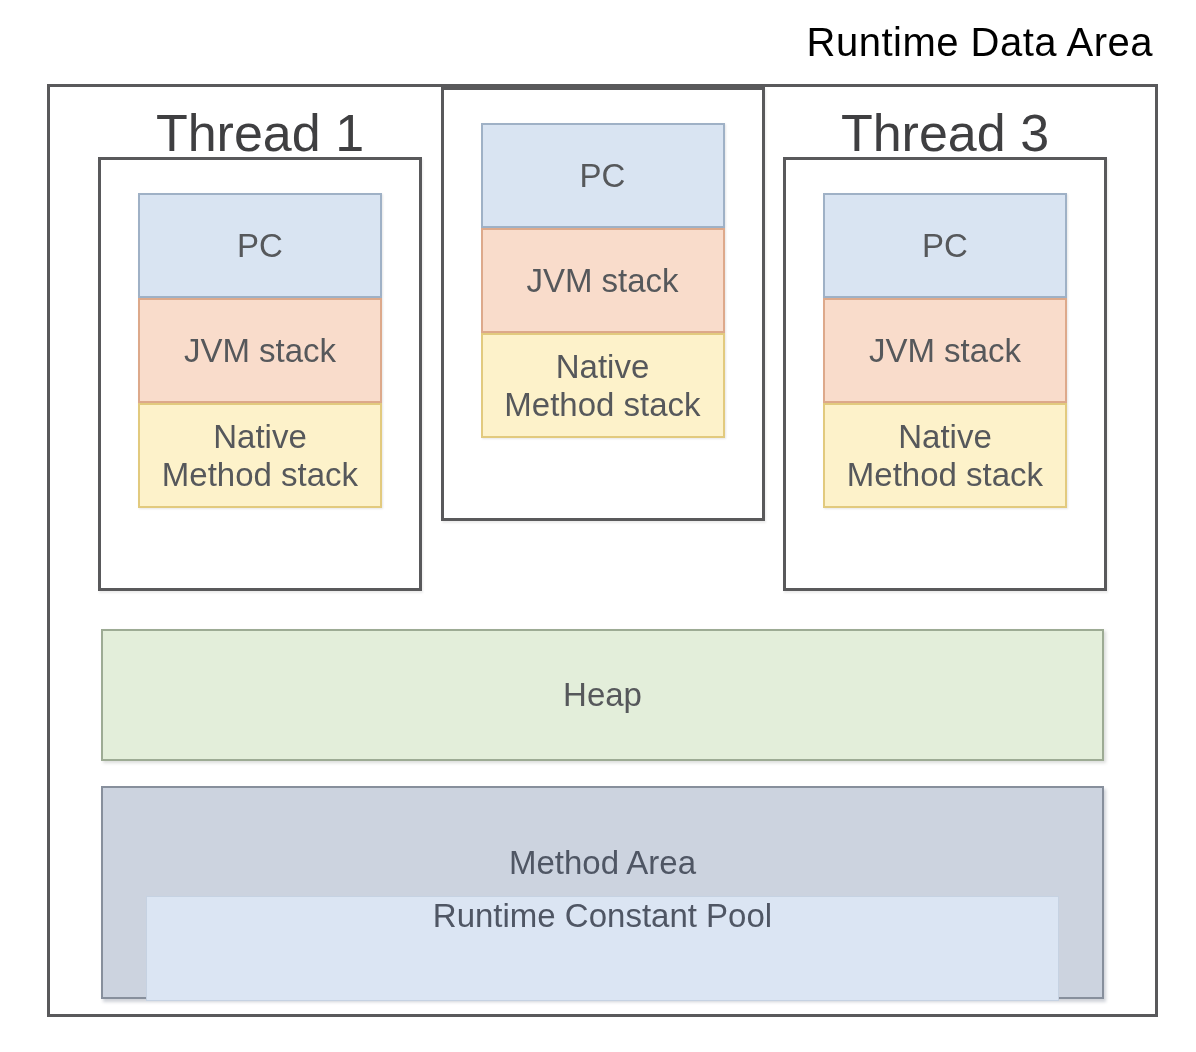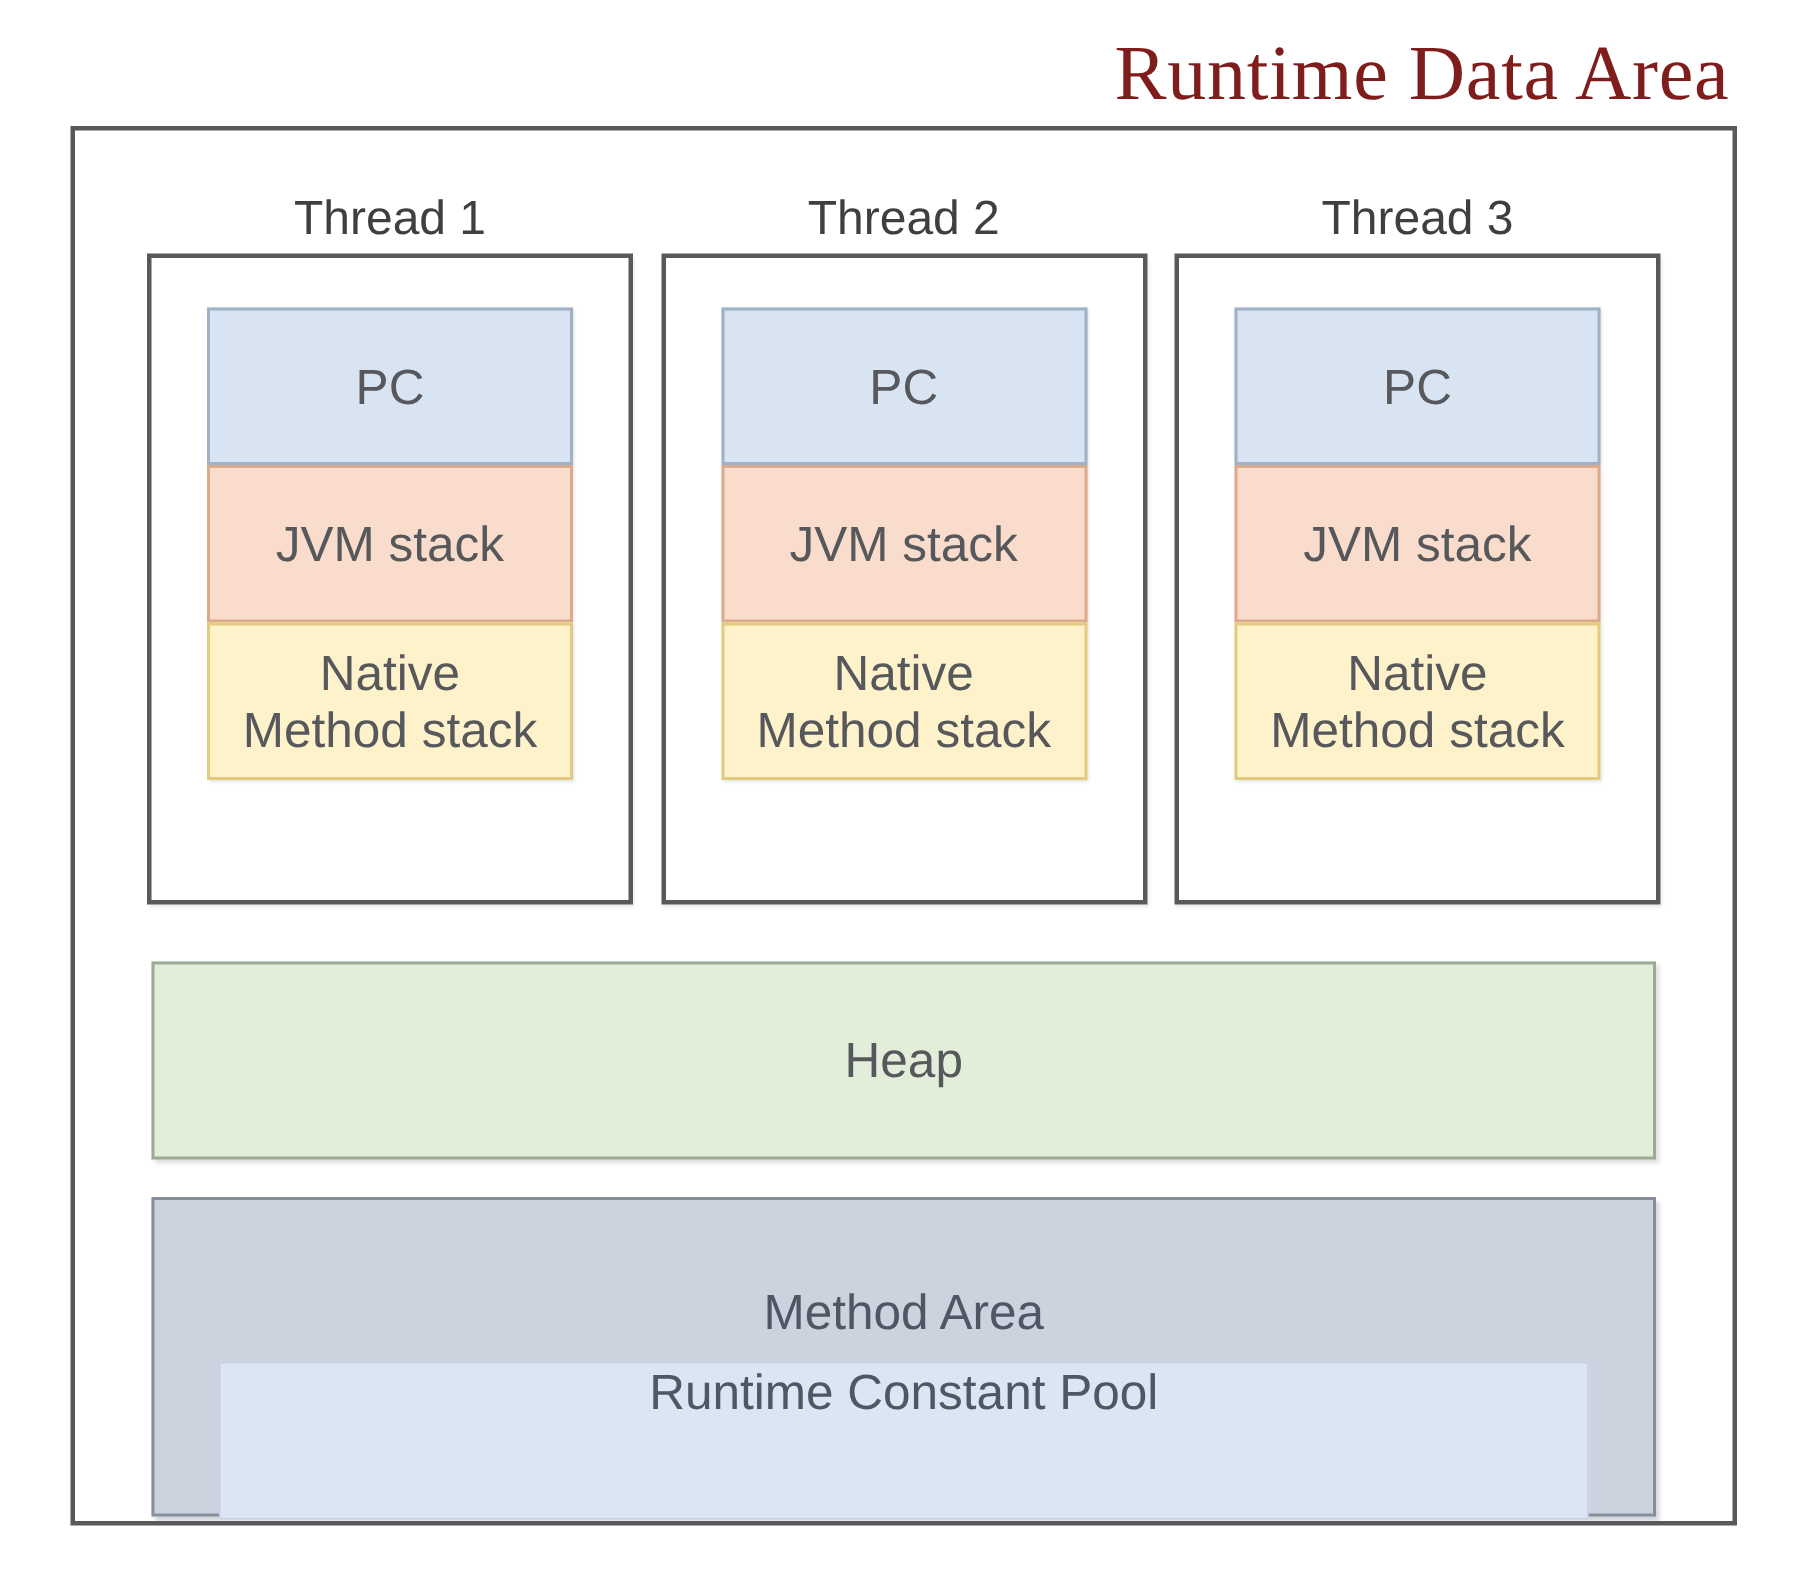--- a/index.html
+++ b/index.html
@@ -10,24 +10,23 @@
     height: 1052px;
     background: #ffffff;
     font-family: "Liberation Sans", sans-serif;
     overflow: hidden;
   }
 
   .diagram-title {
     position: absolute;
     top: 20px;
     right: 43px;
-    font-size: 52px;
+    font-size: 40px;
     letter-spacing: 0.5px;
-    color: #7f1d1d;
-    font-family: Liberation Serif, serif;
+    color: #000000;
   }
 
   .outer-box {
     position: absolute;
     left: 47px;
     top: 84px;
     width: 1111px;
     height: 933px;
     border: 3px solid var(--outer-border, #59595b);
     box-sizing: border-box;
@@ -37,23 +36,23 @@
   .threads-row {
     display: flex;
     justify-content: space-between;
     padding: 0 48px;
   }
 
   .thread-col { width: 324px; }
 
   .thread-label {
     text-align: center;
-    font-size: 32px;
+    font-size: 52px;
     color: #3f3f41;
-    padding-top: 34px;
+    padding-top: 22px;
     height: 48px;
     line-height: 48px;
   }
 
   .thread-box {
     height: 434px;
     border: 3px solid var(--thread-border, #59595b);
     box-sizing: border-box;
     background: #ffffff;
     display: flex;
@@ -148,21 +147,20 @@
             <span class="inner-label">JVM stack</span>
           </div>
           <div class="cell cell-native">
             <span class="inner-label">Native
 Method stack</span>
           </div>
         </div>
       </div>
 
       <div class="thread-col">
-        <div class="thread-label">Thread 2</div>
         <div class="thread-box">
           <div class="cell cell-pc">
             <span class="inner-label">PC</span>
           </div>
           <div class="cell cell-jvm">
             <span class="inner-label">JVM stack</span>
           </div>
           <div class="cell cell-native">
             <span class="inner-label">Native
 Method stack</span>

